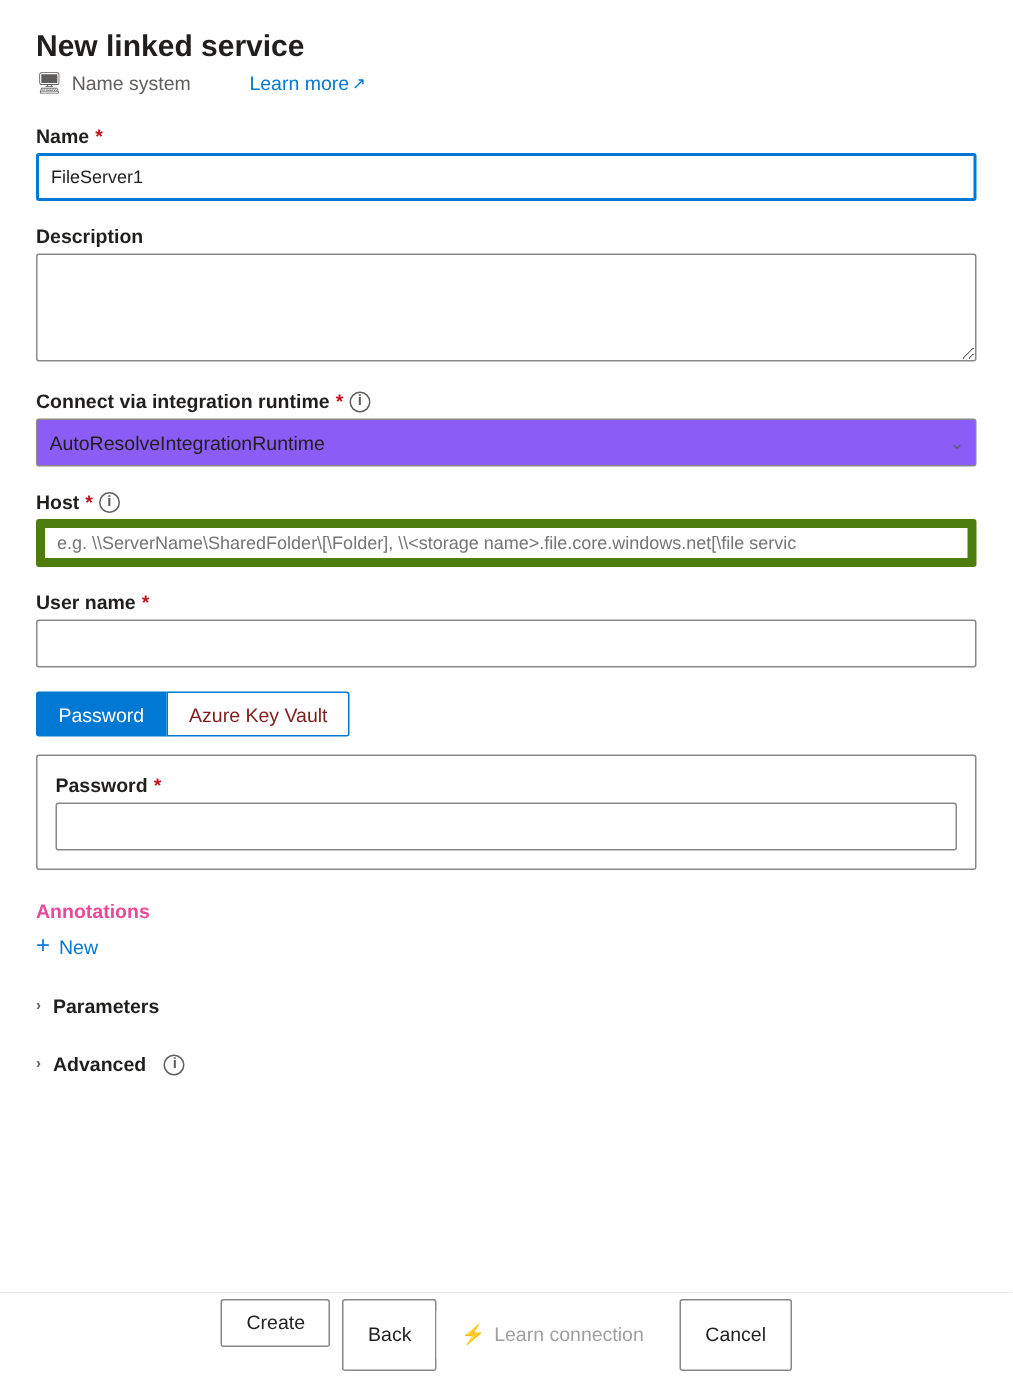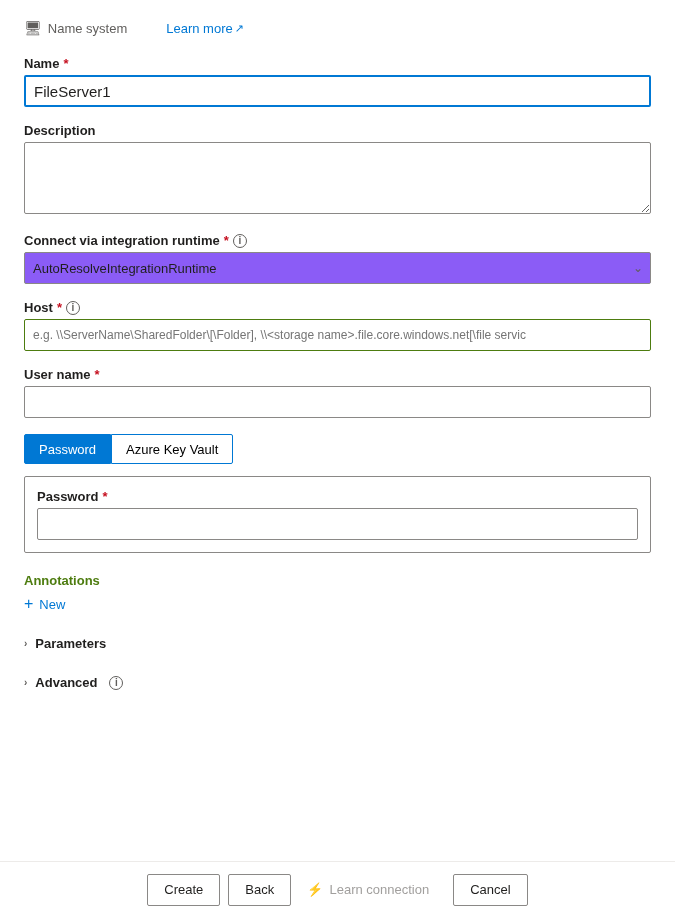--- a/index.html
+++ b/index.html
@@ -72,21 +72,21 @@
       cursor: pointer;
       font-style: normal;
       font-weight: 600;
     }
     .form-input {
       width: 100%;
       height: 32px;
       border: 1px solid #8a8886;
       border-radius: 2px;
       padding: 4px 8px;
-      font-size: 15px;
+      font-size: 12px;
       font-family: 'Segoe UI', Tahoma, Geneva, Verdana, sans-serif;
       color: #201f1e;
       outline: none;
     }
     .form-input.active-border {
       border: 2px solid #0078d4;
     }
     .form-textarea {
       width: 100%;
       height: 72px;
@@ -123,21 +123,21 @@
       top: 50%;
       transform: translateY(-50%);
       pointer-events: none;
       color: #605e5c;
       font-size: 12px;
     }
 
     .host-input {
       width: 100%;
       height: 32px;
-      border: 1px solid #4d7c0f;
+      border: 6px solid #4d7c0f;
       border-radius: 2px;
       padding: 4px 8px;
       font-size: 12px;
       font-family: 'Segoe UI', Tahoma, Geneva, Verdana, sans-serif;
       color: #0c4a6e;
       outline: none;
     }
 
     .password-toggle {
       display: flex;
@@ -153,21 +153,21 @@
       cursor: pointer;
       font-family: 'Segoe UI', Tahoma, Geneva, Verdana, sans-serif;
     }
     .toggle-btn.active {
       background: #0078d4;
       color: #fff;
       border-radius: 2px 0 0 2px;
     }
     .toggle-btn.inactive {
       background: #fff;
-      color: #000000;
+      color: #7f1d1d;
       border-radius: 0 2px 2px 0;
     }
 
     .password-box {
       border: 1px solid #8a8886;
       border-radius: 2px;
       padding: 12px;
       background: #fff;
     }
     .password-inner-label {
@@ -179,21 +179,21 @@
       align-items: center;
       gap: 4px;
     }
 
     .annotations-section {
       margin-bottom: 16px;
     }
     .annotations-label {
       font-size: 13px;
       font-weight: 600;
-      color: #4d7c0f;
+      color: #ec4899;
       margin-bottom: 8px;
     }
     .new-btn {
       display: flex;
       align-items: center;
       gap: 6px;
       background: none;
       border: none;
       cursor: pointer;
       color: #0078d4;
@@ -255,21 +255,21 @@
       padding: 0 16px;
       background: #fff;
       border: 1px solid #8a8886;
       border-radius: 2px;
       font-size: 13px;
       color: #201f1e;
       cursor: pointer;
       font-family: 'Segoe UI', Tahoma, Geneva, Verdana, sans-serif;
     }
     .btn-secondary {
-      height: 32px;
+      height: 48px;
       padding: 0 16px;
       background: #fff;
       border: 1px solid #8a8886;
       border-radius: 2px;
       font-size: 13px;
       color: #201f1e;
       cursor: pointer;
       font-family: 'Segoe UI', Tahoma, Geneva, Verdana, sans-serif;
     }
     .btn-test {
@@ -285,20 +285,21 @@
       align-items: center;
       gap: 6px;
     }
   </style>
 </head>
 <body>
 
 <div class="page-content">
 
   <div>
+    <h1 class="page-title">New linked service</h1>
     <div class="subtitle-row">
       <span style="font-size:14px; color:#605e5c;">🖥</span>
       <span class="subtitle-text">Name system</span>
       <a class="learn-more-link">
         <span>Learn more</span>
         <span style="font-size:11px;">↗</span>
       </a>
     </div>
   </div>
 

